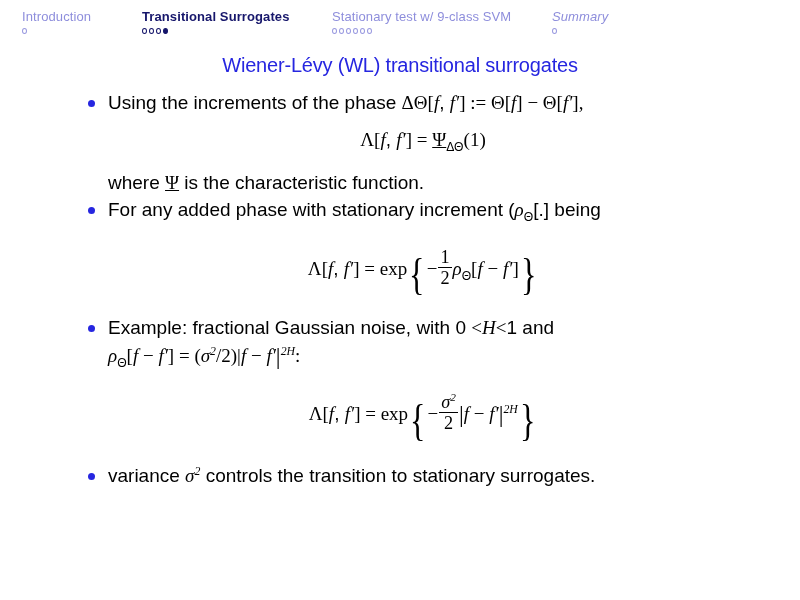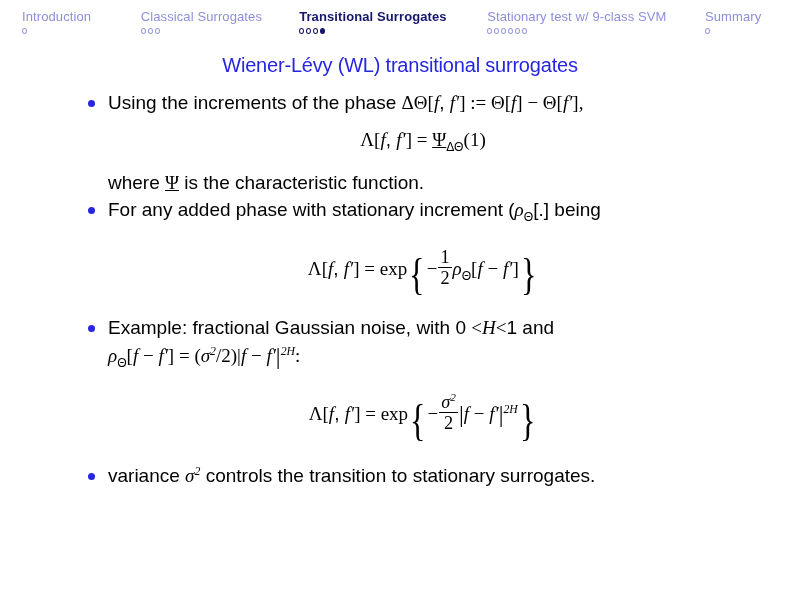--- a/index.html
+++ b/index.html
@@ -63,21 +63,21 @@
   .nav-dot.filled {
     background: #16166b;
     border-color: #16166b;
   }
 
   
   .nav-s0 { margin-left: 16px; width: 120px; }
   .nav-s1 { margin-left: 0px;  width: 160px; }
   .nav-s2 { margin-left: 0px;  width: 190px; }
   .nav-s3 { margin-left: 0px;  width: 220px; }
-  .nav-s4 { margin-left: 0px;  width: 90px; }
+  .nav-s4 { margin-left: 0px;  width: 90px; font-style: italic; }
 
   
   .slide-title {
     text-align: center;
     color: #2626e0;
     font-size: 20px;
     font-weight: normal;
     margin: 16px 0 0 0;
     letter-spacing: -0.2px;
   }
@@ -170,28 +170,20 @@
 
 <div class="navbar">
 
   <div class="nav-section nav-s0">
     <span class="nav-label">Introduction</span>
     <span class="nav-dots">
       <span class="nav-dot"></span>
     </span>
   </div>
 
-  <div class="nav-section nav-s1">
-    <span class="nav-label">Classical Surrogates</span>
-    <span class="nav-dots">
-      <span class="nav-dot"></span>
-      <span class="nav-dot"></span>
-      <span class="nav-dot"></span>
-    </span>
-  </div>
 
   <div class="nav-section active nav-s2">
     <span class="nav-label">Transitional Surrogates</span>
     <span class="nav-dots">
       <span class="nav-dot"></span>
       <span class="nav-dot"></span>
       <span class="nav-dot"></span>
       <span class="nav-dot filled"></span>
     </span>
   </div>

